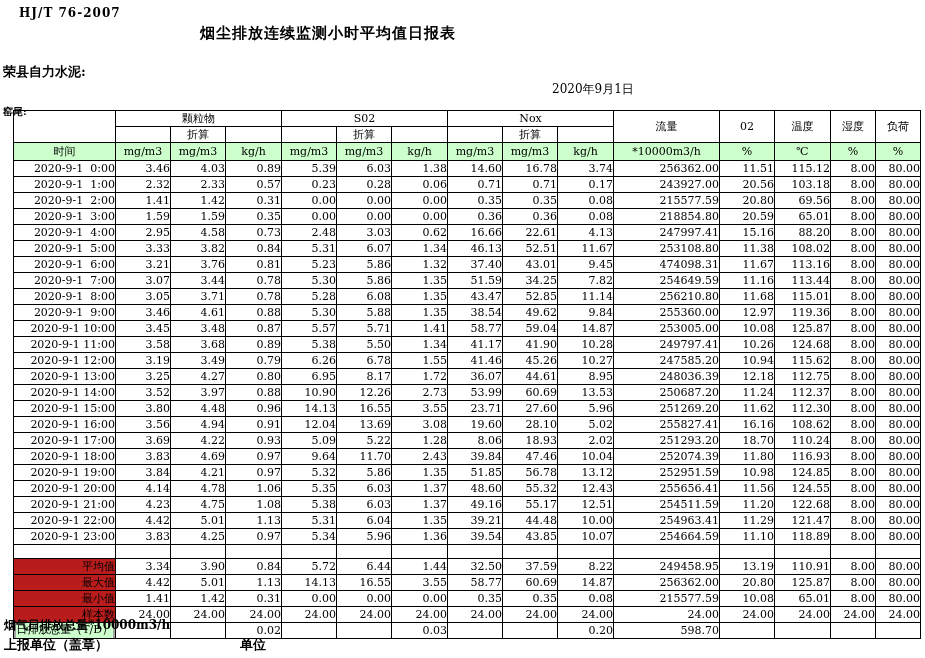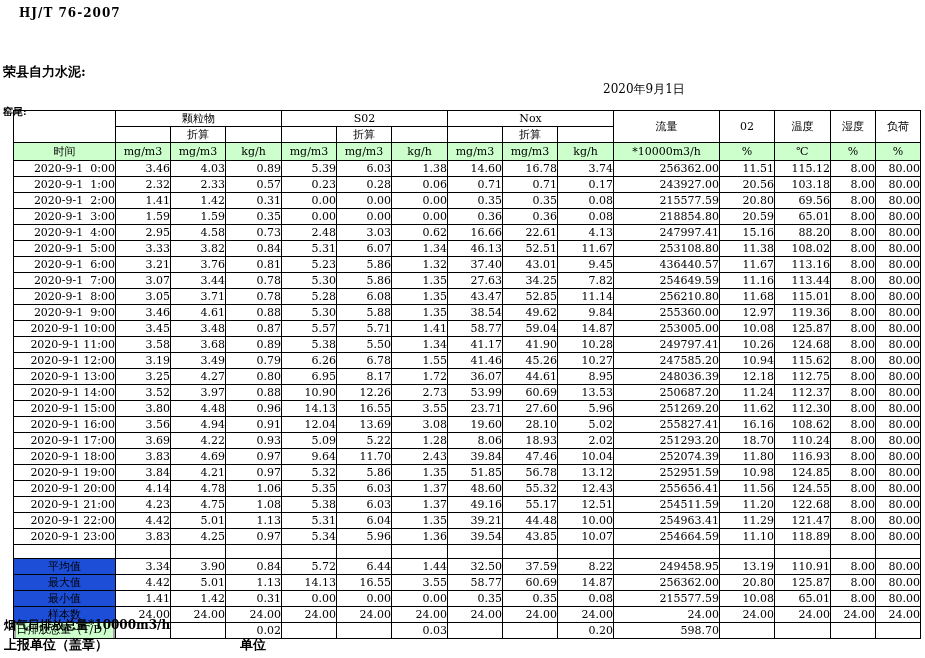--- a/index.html
+++ b/index.html
@@ -2,44 +2,45 @@
 <html><head>
 <meta charset="utf-8">
 <style>
   html,body{margin:0;padding:0;background:#fff;}
   #page{position:relative;width:925px;height:658px;background:#ffffff;overflow:hidden;
         font-family:"DejaVu Serif","Liberation Serif",serif;color:#000;}
   .hdr-std{position:absolute;left:10px;top:6px;font-size:12px;font-weight:bold;letter-spacing:1px;margin-left:9px;}
   .hdr-title{position:absolute;left:200px;top:24px;font-size:15px;font-weight:bold;letter-spacing:1px;}
   .hdr-company{position:absolute;left:3px;top:63px;font-size:13px;font-weight:bold;}
   .hdr-loc{position:absolute;left:3px;top:80px;font-size:10px;font-weight:bold;margin-top:25px;}
-  .hdr-date{position:absolute;left:603px;top:81px;font-size:12px;}
+  .hdr-date{position:absolute;left:552px;top:81px;font-size:12px;}
   table.report{position:absolute;left:13px;top:110px;border-collapse:collapse;table-layout:fixed;border-radius:10px;}
   table.report th,table.report td{border:1px solid #000;padding:0;overflow:hidden;
         font-size:11px;line-height:14px;height:15px;font-weight:normal;}
   table.report th{text-align:center;}
   tr.units th{height:17px;background:#ccffcc;}
   td.time{text-align:right;padding-right:4px;white-space:pre;}
   td.num{text-align:right;padding-right:11px;}
   td.flow{padding-right:8px;}
   td.tight{padding-right:6px;}
-  td.sumlabel{background:#1d4ed8;text-align:center;padding-right:3px;}
+  td.sumlabel{background:#b91c1c;text-align:right;padding-right:3px;}
   tr.blank td{height:13px;}
   td.rel{position:relative;background:#a3a3a3;}
   td.rel .ovl{position:absolute;right:2px;top:0;height:15px;line-height:14px;
         white-space:nowrap;background:#ccffcc;}
   .footer-flue{position:absolute;left:4px;top:617px;font-size:12px;font-weight:bold;}
   .footer-report{position:absolute;left:4px;top:636px;font-size:13px;font-weight:bold;}
   .footer-unit{position:absolute;left:196px;top:636px;font-size:13px;font-weight:bold;margin-left:44px;}
 </style>
 </head>
 <body>
 
 <div id="page">
   <div class="hdr-std">HJ/T  76-2007</div>
+  <div class="hdr-title">烟尘排放连续监测小时平均值日报表</div>
   <div class="hdr-company">荣县自力水泥:</div>
   <div class="hdr-loc">窑尾:</div>
   <div class="hdr-date">2020年9月1日</div>
 
   <table class="report">
     <colgroup>
       <col style="width:102px">
         <col style="width:55px">
         <col style="width:55px">
         <col style="width:56px">
@@ -203,35 +204,35 @@
           <td class="time">2020-9-1  6:00</td>
           <td class="num">3.21</td>
           <td class="num">3.76</td>
           <td class="num">0.81</td>
           <td class="num">5.23</td>
           <td class="num">5.86</td>
           <td class="num">1.32</td>
           <td class="num">37.40</td>
           <td class="num">43.01</td>
           <td class="num">9.45</td>
-          <td class="num flow">436440.57</td>
+          <td class="num flow">474098.31</td>
           <td class="num">11.67</td>
           <td class="num">113.16</td>
           <td class="num tight">8.00</td>
           <td class="num tight">80.00</td>
         </tr>
         <tr>
           <td class="time">2020-9-1  7:00</td>
           <td class="num">3.07</td>
           <td class="num">3.44</td>
           <td class="num">0.78</td>
           <td class="num">5.30</td>
           <td class="num">5.86</td>
           <td class="num">1.35</td>
-          <td class="num">27.63</td>
+          <td class="num">51.59</td>
           <td class="num">34.25</td>
           <td class="num">7.82</td>
           <td class="num flow">254649.59</td>
           <td class="num">11.16</td>
           <td class="num">113.44</td>
           <td class="num tight">8.00</td>
           <td class="num tight">80.00</td>
         </tr>
         <tr>
           <td class="time">2020-9-1  8:00</td>

